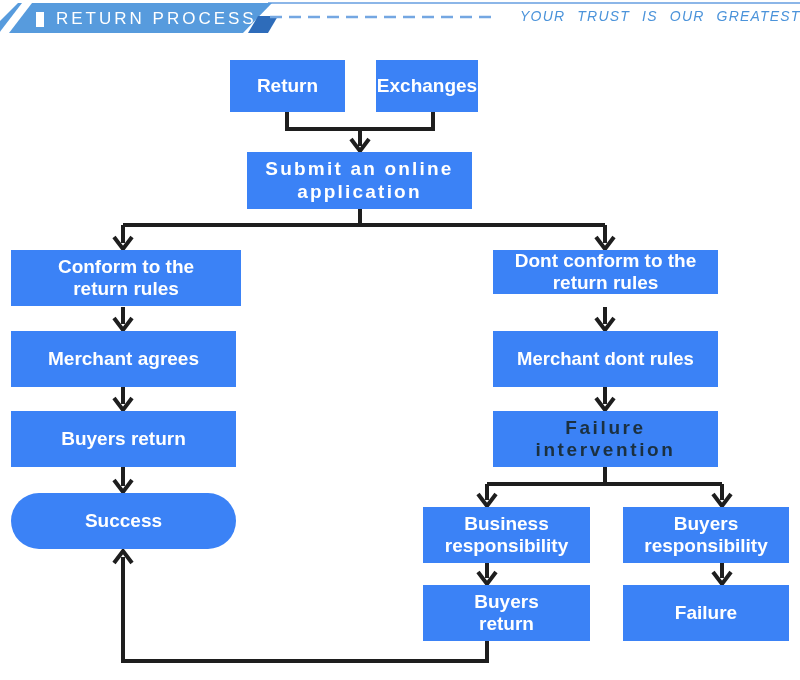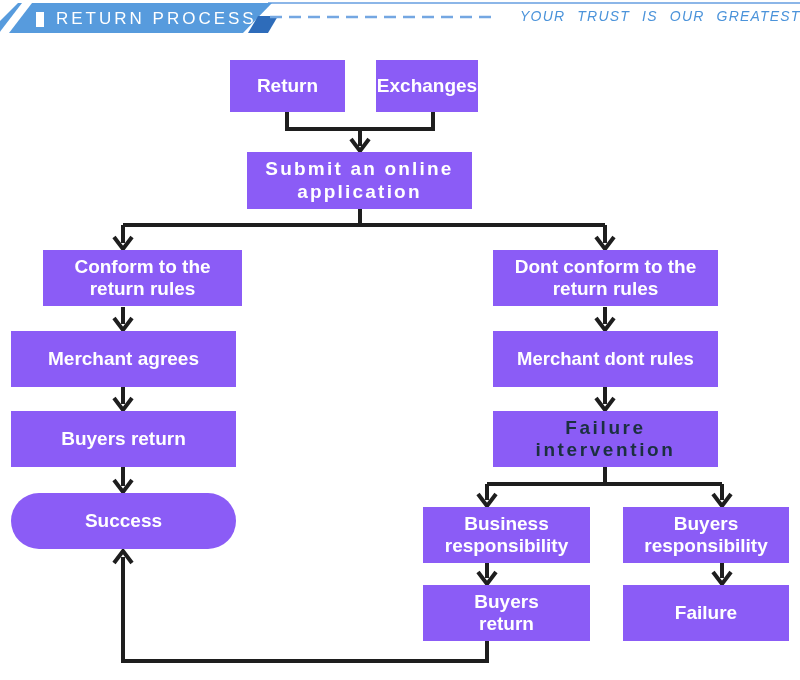--- a/index.html
+++ b/index.html
@@ -17,21 +17,21 @@
     position:absolute; left:36px; top:12px; width:8px; height:15px; background:#ffffff;
   }
   .tagline {
     position:absolute; right:4px; top:8px; width:320px; text-align:right;
     color:#4b93da; font-style:italic; font-size:14px; letter-spacing:1.2px;
     word-spacing:7px; white-space:nowrap;
   }
   
   .connectors { position:absolute; left:0; top:0; }
   .node {
-    position:absolute; background:#8b5cf6; color:#ffffff;
+    position:absolute; background:#3b82f6; color:#ffffff;
     font-size:19px; font-weight:700; line-height:1.16;
     display:flex; align-items:center; justify-content:center;
     text-align:center; white-space:pre-line;
   }
   .node--spaced { letter-spacing:2.2px; }
   .node--dark   { color:#1b3040; letter-spacing:2.6px; }
   .c-line { stroke:#1e1e1e; stroke-width:4; fill:none; }
 </style>
 </head>
 <body>
@@ -89,27 +89,27 @@
 
     <path class="c-line" d="M487,641 V661 H123 V557"></path>
     <polyline class="c-line" points="114,563 123,551 132,563"></polyline>
   </svg>
 
   <div class="node" style="left:230px;top:60px;width:115px;height:52px;">Return</div>
   <div class="node" style="left:376px;top:60px;width:102px;height:52px;">Exchanges</div>
   <div class="node node--spaced" style="left:247px;top:152px;width:225px;height:57px;">Submit an online
 application</div>
 
-  <div class="node" style="left:11px;top:250px;width:199px;height:56px;margin-left:32px;">Conform to the
+  <div class="node" style="left:11px;top:250px;width:230px;height:56px;">Conform to the
 return rules</div>
   <div class="node" style="left:11px;top:331px;width:225px;height:56px;">Merchant agrees</div>
   <div class="node" style="left:11px;top:411px;width:225px;height:56px;">Buyers return</div>
   <div class="node" style="left:11px;top:493px;width:225px;height:56px;border-radius:28px;">Success</div>
 
-  <div class="node" style="left:493px;top:250px;width:225px;height:56px;">Dont conform to the
+  <div class="node" style="left:493px;top:250px;width:225px;height:44px;">Dont conform to the
 return rules</div>
   <div class="node" style="left:493px;top:331px;width:225px;height:56px;font-size:18.5px;">Merchant dont rules</div>
   <div class="node node--dark" style="left:493px;top:411px;width:225px;height:56px;">Failure
 intervention</div>
 
   <div class="node" style="left:423px;top:507px;width:167px;height:56px;">Business
 responsibility</div>
   <div class="node" style="left:623px;top:507px;width:166px;height:56px;">Buyers
 responsibility</div>
   <div class="node" style="left:423px;top:585px;width:167px;height:56px;">Buyers

